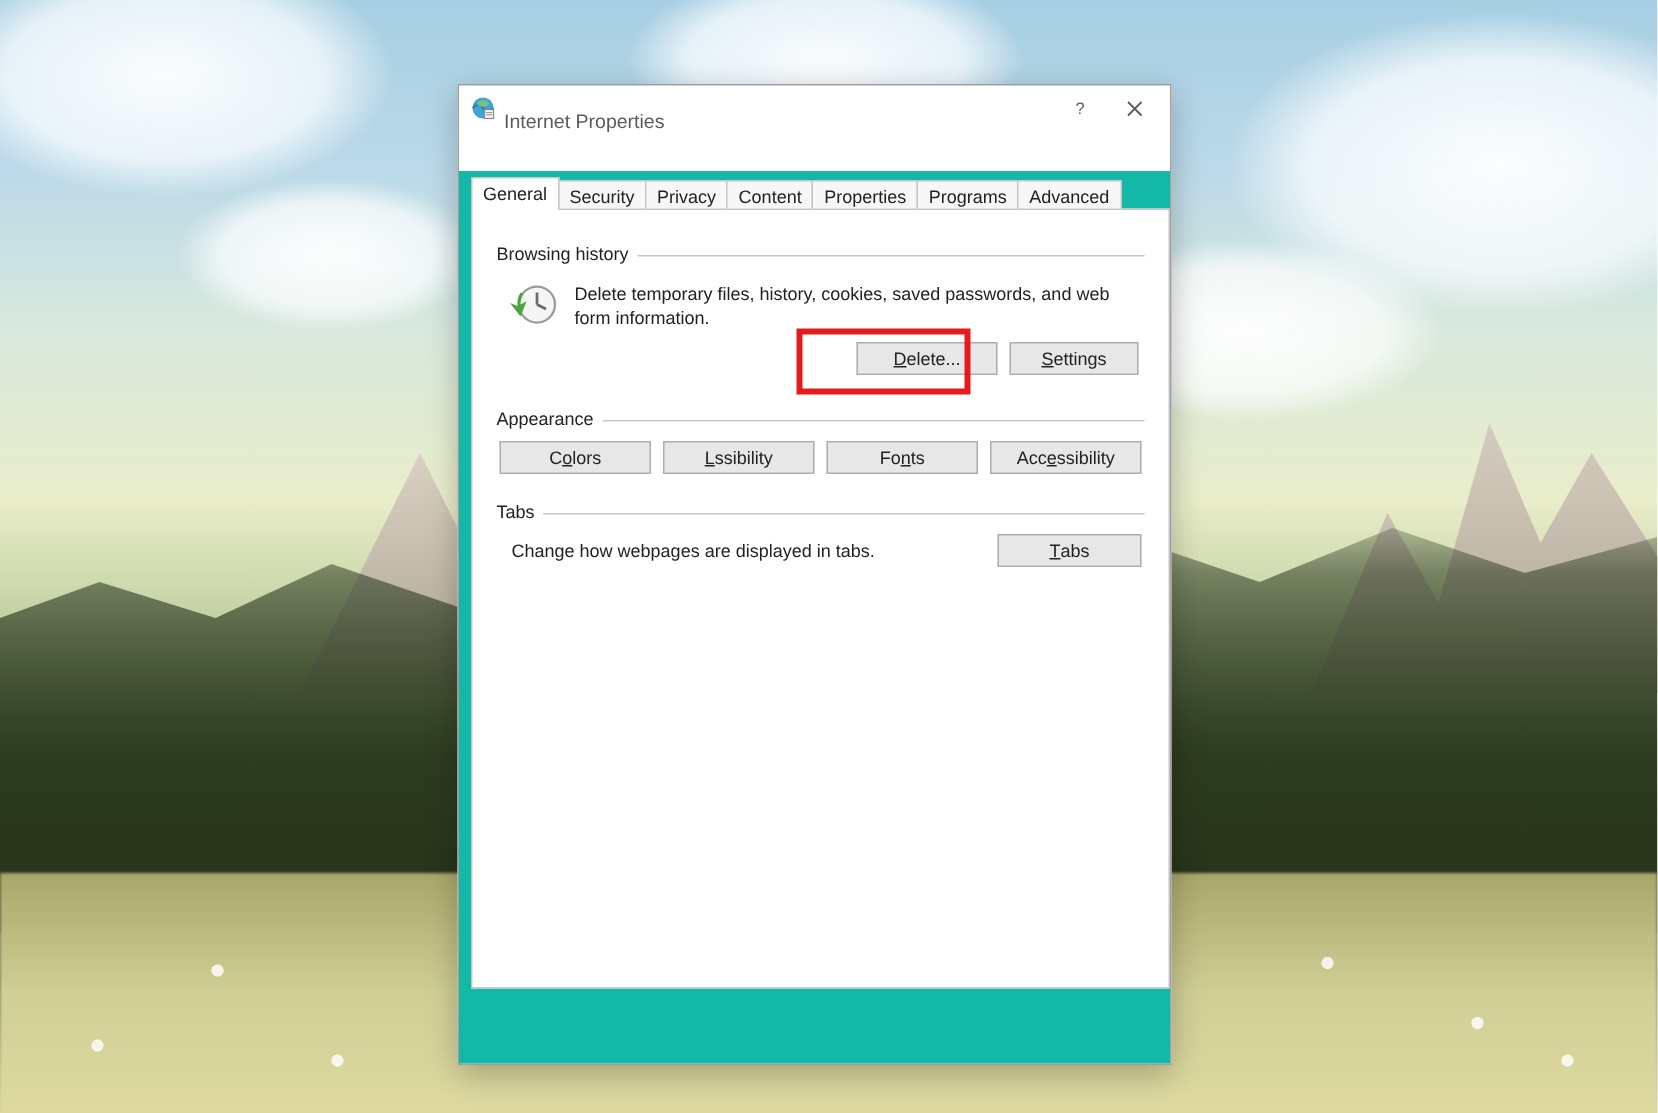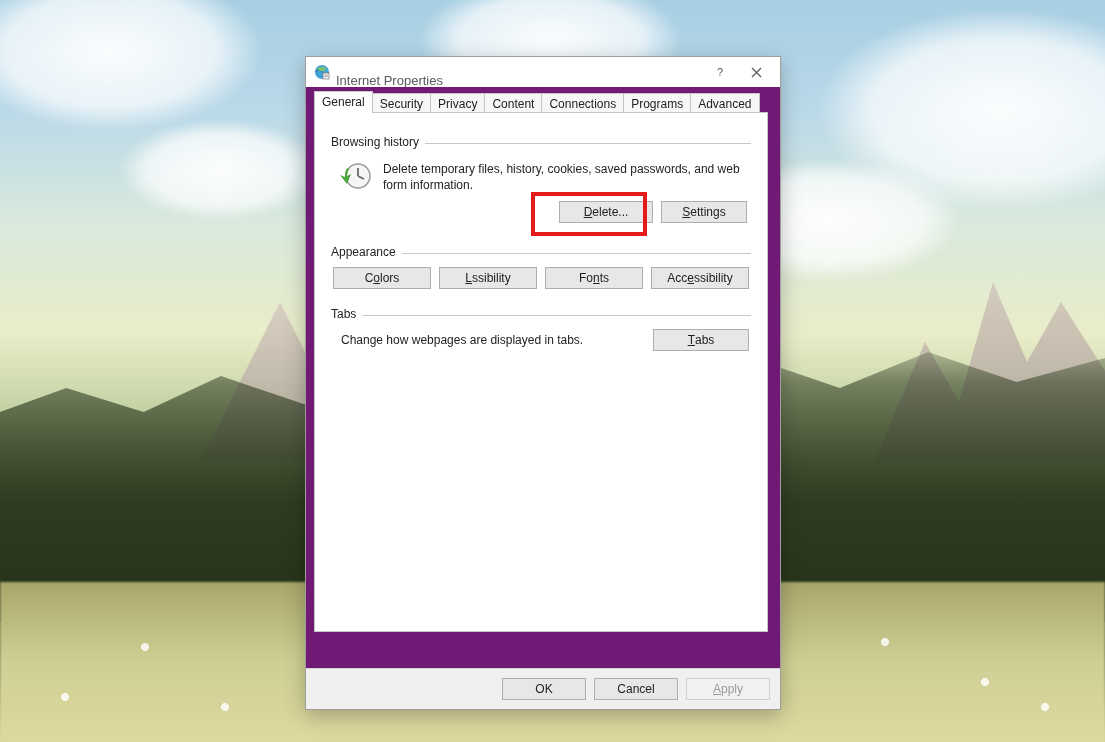--- a/index.html
+++ b/index.html
@@ -101,23 +101,24 @@
     display: flex;
     align-items: center;
     justify-content: center;
     color: #5a5a5a;
     font-family: "Segoe UI Symbol", sans-serif;
   }
   .title-btn svg { display:block; }
 
   .client {
     flex: 1;
-    background: #701a75;
-    padding: 4px 12px 0 8px;
+    background: #14b8a6;
+    padding: 4px 0 0 8px;
     position: relative;
+    margin-top: 27px;
   }
 
   
   .tabs-bar {
     display: flex;
     align-items: flex-end;
     height: 22px;
     position: relative;
   }
   .tab {
@@ -306,21 +307,21 @@
       </span>
     </div>
 
     <div class="client">
 
       <div class="tabs-bar">
         <div class="tab active"><span>General</span></div>
         <div class="tab inactive"><span>Security</span></div>
         <div class="tab inactive"><span>Privacy</span></div>
         <div class="tab inactive"><span>Content</span></div>
-        <div class="tab inactive"><span>Connections</span></div>
+        <div class="tab inactive"><span>Properties</span></div>
         <div class="tab inactive"><span>Programs</span></div>
         <div class="tab inactive"><span>Advanced</span></div>
       </div>
 
       <div class="tab-panel">
 
         <div class="group-header">
           <span class="label">Browsing history</span>
           <span class="line"></span>
         </div>
@@ -390,28 +391,15 @@
           <button class="btn" style="min-width:96px;">
               <span></span>
               <span class="ul">T</span>
               <span>abs</span>
             </button>
         </div>
 
       </div>
     </div>
 
-    <div class="footer">
-      <button class="btn" style="min-width:84px;">
-          <span>OK</span>
-        </button>
-      <button class="btn" style="min-width:84px;">
-          <span>Cancel</span>
-        </button>
-      <button class="btn disabled" style="min-width:84px;">
-          <span></span>
-          <span class="ul">A</span>
-          <span>pply</span>
-        </button>
-    </div>
 
   </div>
 </div>
 
 </body></html>

